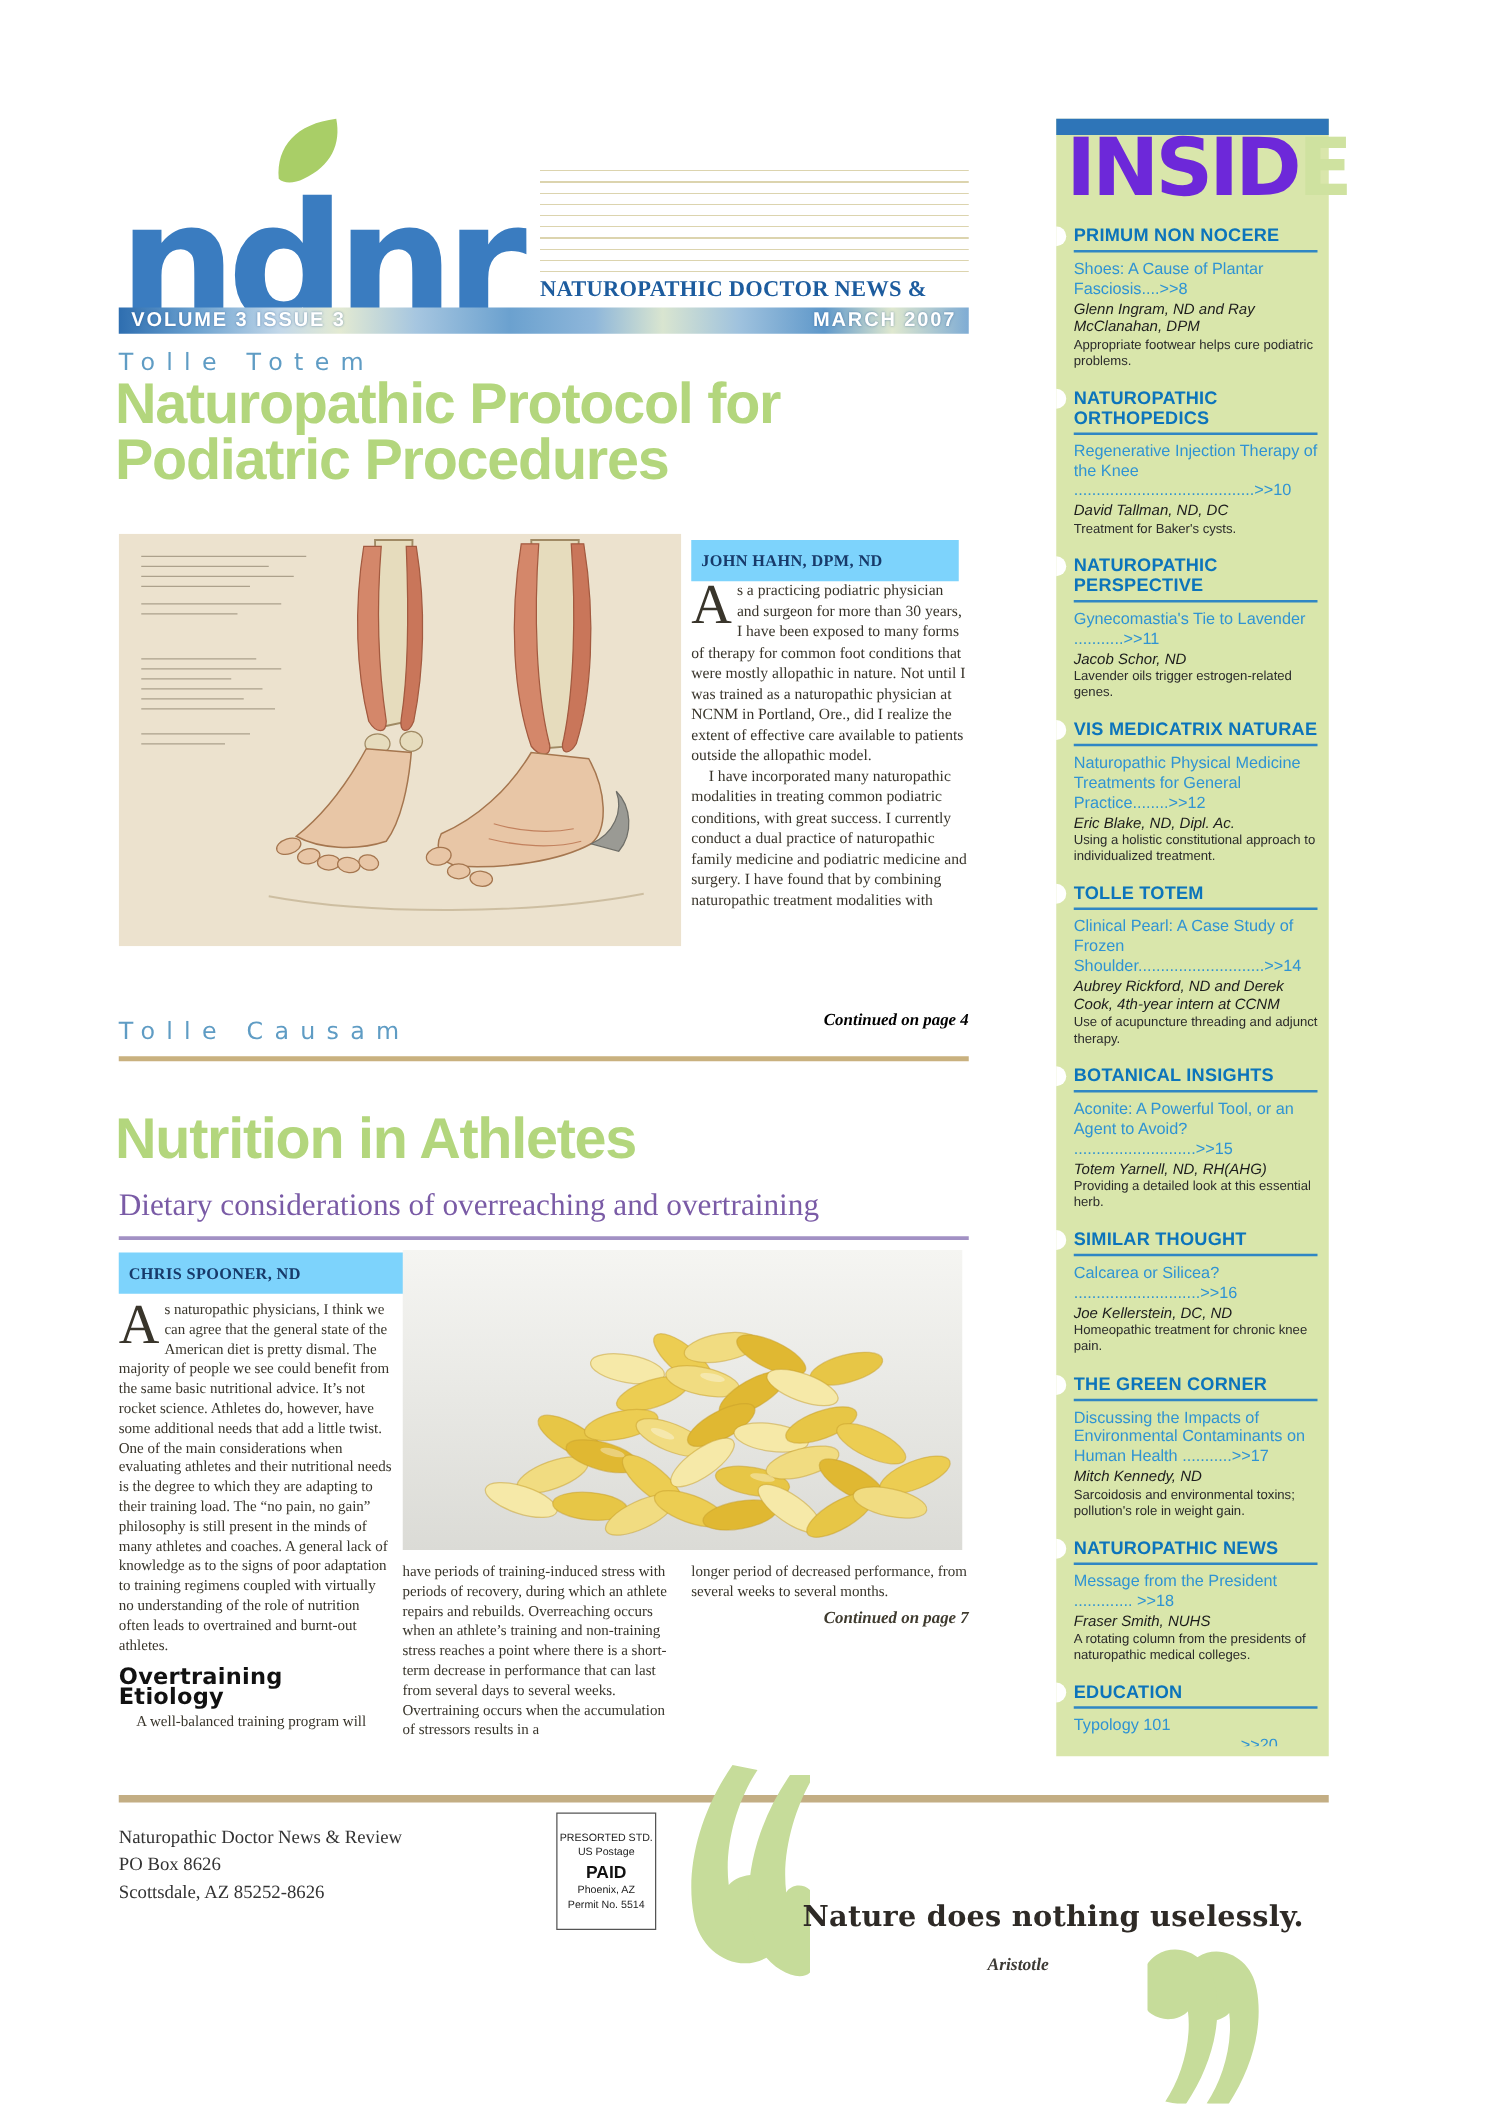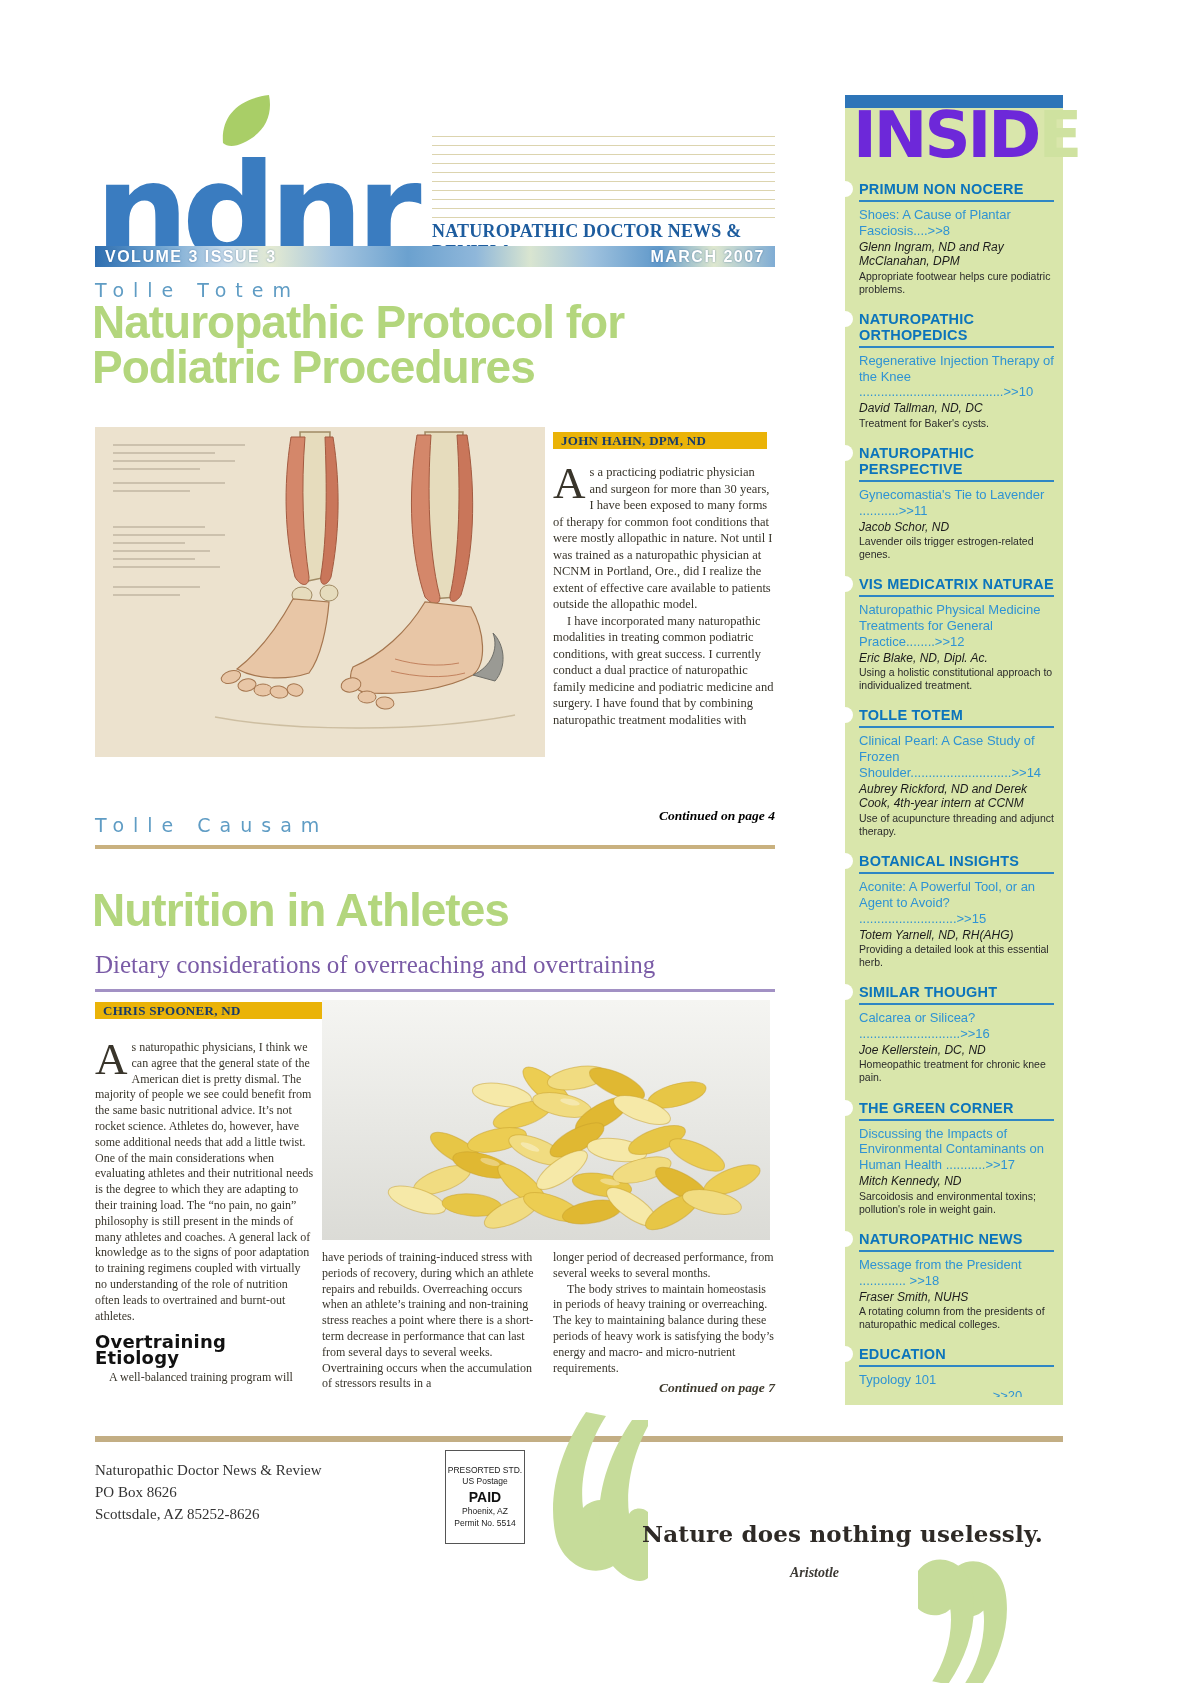--- a/index.html
+++ b/index.html
@@ -18,21 +18,21 @@
   .issue-bar{position:absolute;left:95px;top:246px;width:680px;height:21px;display:flex;
              align-items:center;justify-content:space-between;padding:0 10px;box-sizing:border-box;
              background:linear-gradient(90deg,#2e6eb0 0%,#6ba1cf 9%,#c3d8e9 19%,#e3ead2 26%,#a6c6e0 35%,#6ba1cf 46%,#8fb7da 56%,#d9e5d0 64%,#9fc2de 73%,#5f98ca 83%,#dfe8cf 91%,#7facd4 100%);}
   .issue-bar span{color:#fff;font-weight:bold;font-size:16px;letter-spacing:1.5px;
                   text-shadow:0 0 2px rgba(30,80,140,.6);}
 
   
   .kicker{position:absolute;font-size:19px;letter-spacing:9px;color:#5f9cc4;font-family:"DejaVu Sans",sans-serif;}
   .headline{position:absolute;font-weight:800;color:#b3d67d;letter-spacing:-1px;line-height:.98;
             font-family:"Liberation Sans",sans-serif;}
-  .byline-box{position:absolute;background:#eab308;display:flex;align-items:center;height:17px;
+  .byline-box{position:absolute;background:#7dd3fc;display:flex;align-items:center;height:33px;
               padding-left:8px;box-sizing:border-box;}
   .byline-box span{font-family:"Liberation Serif",serif;font-weight:bold;font-size:13px;
                    letter-spacing:.3px;color:#173a6a;}
   .body-col{position:absolute;font-family:"Liberation Serif",serif;font-size:12.5px;line-height:16.5px;
             color:#39352b;text-align:left;}
   .body-col p{margin:0;}
   .body-col p.ind{text-indent:14px;}
   .dc{float:left;font-family:"Liberation Serif",serif;font-size:45px;line-height:34px;
       padding:2px 4px 0 0;color:#39352b;}
   .continued{position:absolute;font-family:"Liberation Serif",serif;font-style:italic;font-weight:600;
@@ -243,21 +243,20 @@
   <div class="body-col col-a">
     <p><span class="dc">A</span><span>s naturopathic physicians, I think we can agree that the general state of the American diet is pretty dismal. The majority of people we see could benefit from the same basic nutritional advice. It’s not rocket science. Athletes do, however, have some additional needs that add a little twist. One of the main considerations when evaluating athletes and their nutritional needs is the degree to which they are adapting to their training load. The “no pain, no gain” philosophy is still present in the minds of many athletes and coaches. A general lack of knowledge as to the signs of poor adaptation to training regimens coupled with virtually no understanding of the role of nutrition often leads to overtrained and burnt-out athletes.</span></p>
     <div class="subhead">Overtraining Etiology</div>
     <p class="ind">A well-balanced training program will</p>
   </div>
   <div class="body-col col-b">
     <p>have periods of training-induced stress with periods of recovery, during which an athlete repairs and rebuilds. Overreaching occurs when an athlete’s training and non-training stress reaches a point where there is a short-term decrease in performance that can last from several days to several weeks. Overtraining occurs when the accumulation of stressors results in a</p>
   </div>
   <div class="body-col col-c">
     <p>longer period of decreased performance, from several weeks to several months.</p>
-    <p class="ind">The body strives to maintain homeostasis in periods of heavy training or overreaching. The key to maintaining balance during these periods of heavy work is satisfying the body’s energy and macro- and micro-nutrient requirements.</p>
     <div class="cont-2">Continued on page 7</div>
   </div>
   <div class="divider div-2"></div>
 
   <aside class="sidebar">
     <div class="sb-bluebar"></div>
     <div class="inside-title">
       <span class="wh">INSID</span><span class="gn">E</span>
     </div>
     <div class="sb-sections">

